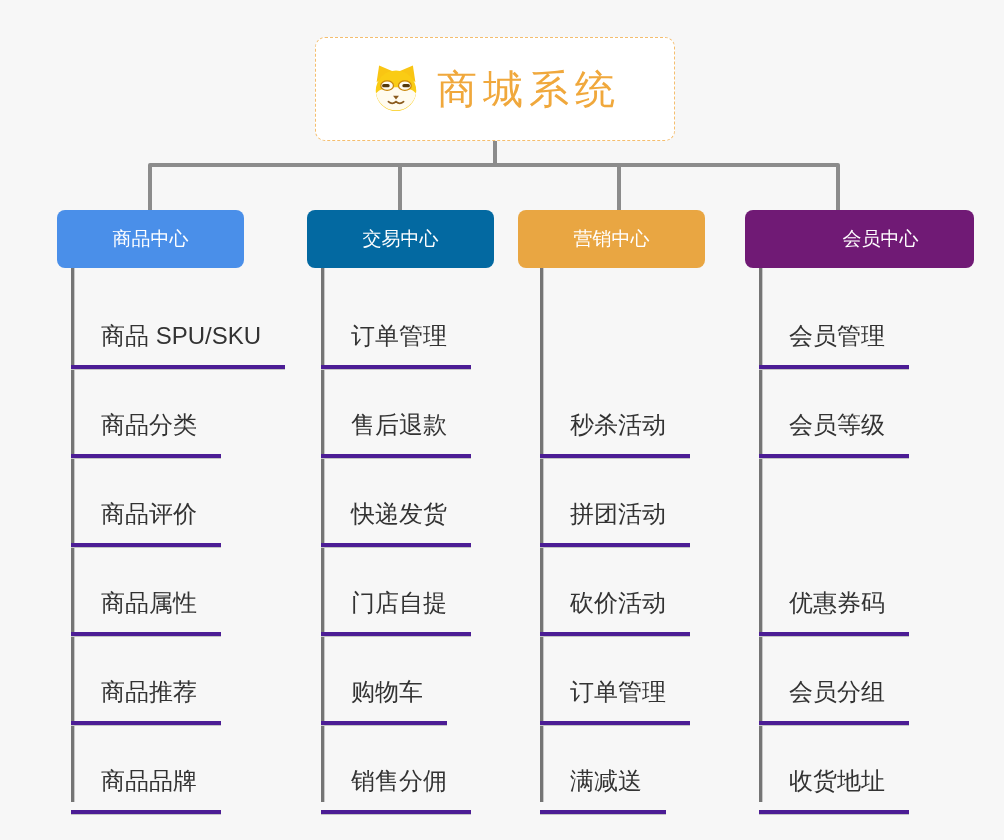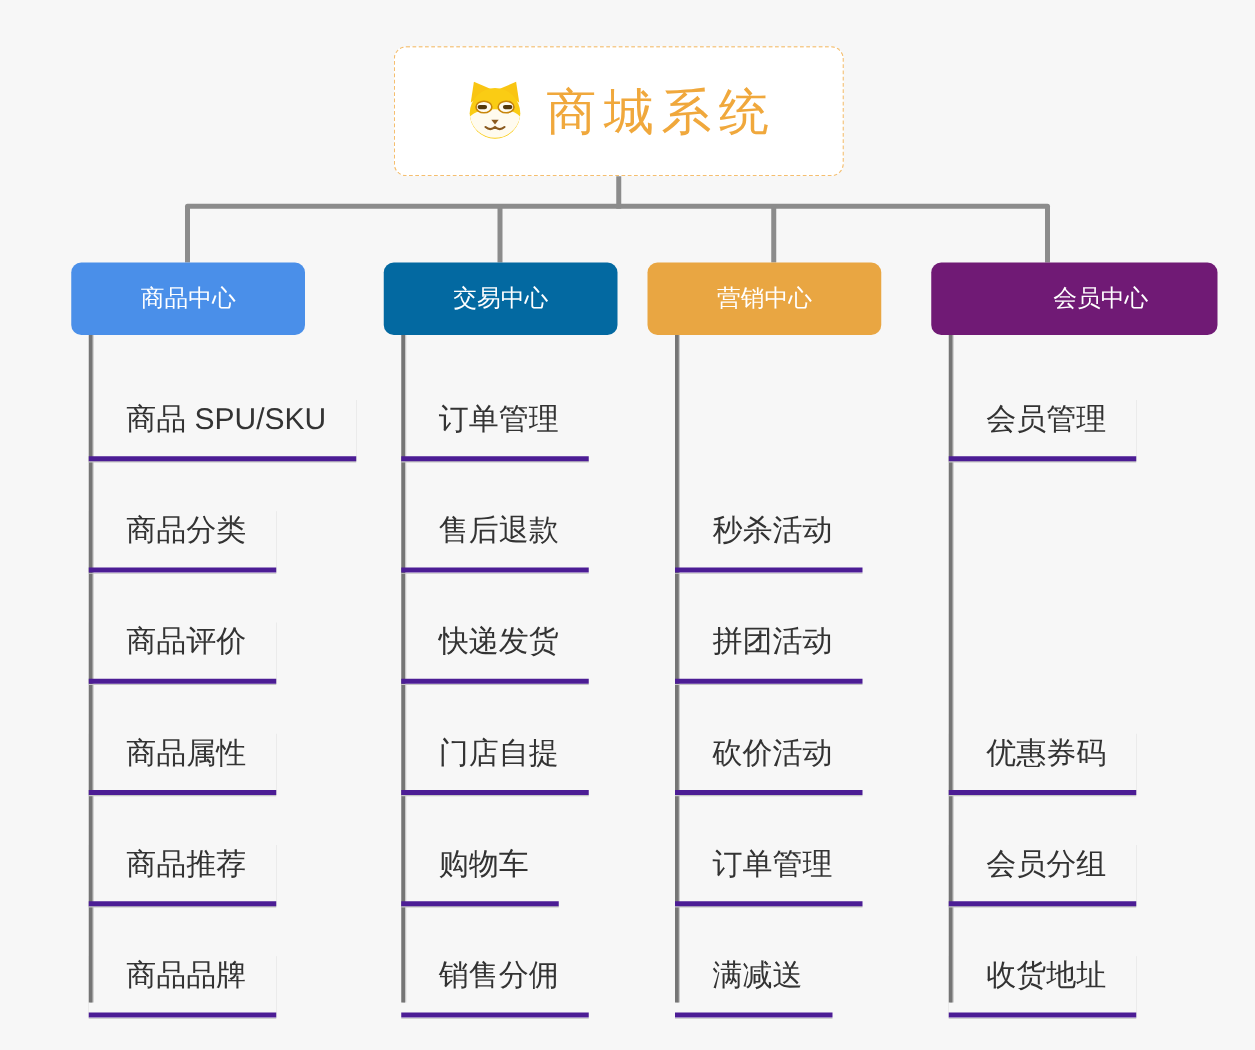--- a/index.html
+++ b/index.html
@@ -128,17 +128,18 @@
   <div class="leaf c1 r4">购物车</div>
   <div class="leaf c1 r5">销售分佣</div>
 
   <div class="leaf c2 r1">秒杀活动</div>
   <div class="leaf c2 r2">拼团活动</div>
   <div class="leaf c2 r3">砍价活动</div>
   <div class="leaf c2 r4">订单管理</div>
   <div class="leaf c2 r5">满减送</div>
 
   <div class="leaf c3 r0">会员管理</div>
+  <div class="leaf c3 r1">会员等级</div>
   <div class="leaf c3 r3">优惠券码</div>
   <div class="leaf c3 r4">会员分组</div>
   <div class="leaf c3 r5">收货地址</div>
 
 </div>
 
 </body></html>

